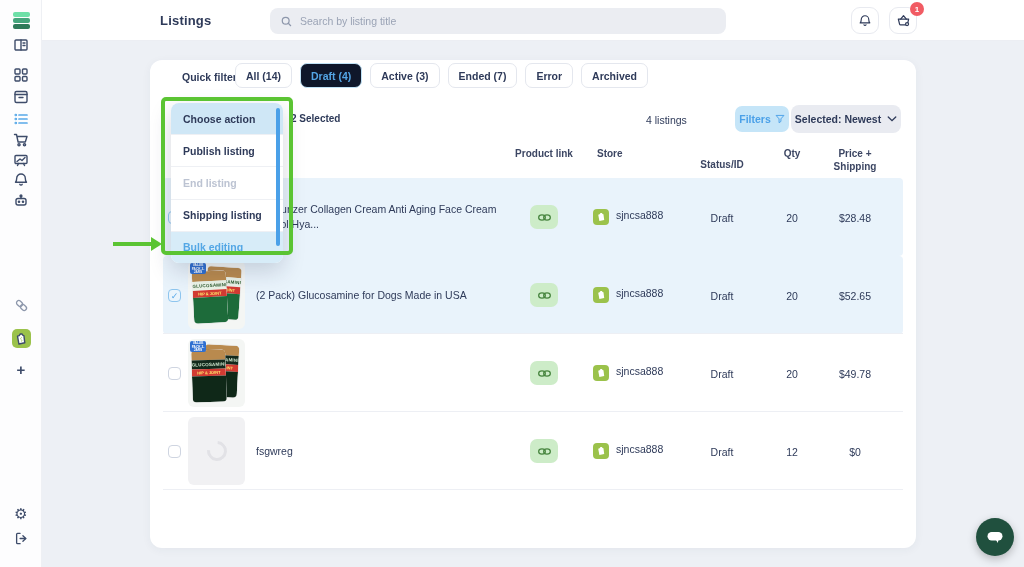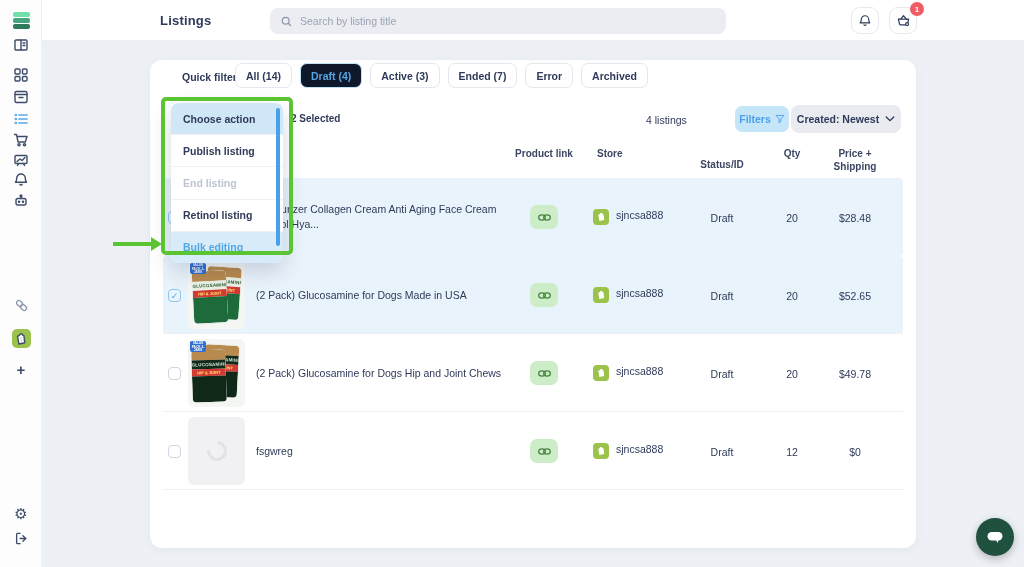--- a/index.html
+++ b/index.html
@@ -263,21 +263,21 @@
 
   <div id="selected-count">2 Selected</div>
   <div id="listings-count">4 listings</div>
   <div id="filters-btn">
     <span>Filters</span>
     <svg width="10" height="10" viewBox="0 0 14 14">
         <path d="M1.5 2h11l-4.2 4.8v3.6l-2.6 1.8V6.8z"></path>
       </svg>
   </div>
   <div id="sort-btn">
-    <span>Created: Newest</span>
+    <span>Selected: Newest</span>
     <svg width="10" height="8" viewBox="0 0 12 8">
         <polyline points="1.5,1.5 6,6 10.5,1.5"></polyline>
       </svg>
   </div>
 
   <div class="th center" style="left:394px;">Product link</div>
   <div class="th" style="left:447px;">Store</div>
   <div class="th center" style="left:572px;margin-top:11px;">Status/ID</div>
   <div class="th center" style="left:642px;">Qty</div>
   <div class="th center" id="th-price" style="left:705px;">Price + Shipping</div>
@@ -352,21 +352,20 @@
           <div class="band-red">HIP &amp; JOINT</div>
           <div class="band-grn" style="background:#0f2818;"></div>
         </div>
       <div class="bottle dark" style="left:4px;top:11px;transform:rotate(-2deg);">
           <div class="chews"></div>
           <div class="band-name">GLUCOSAMINE</div>
           <div class="band-red">HIP &amp; JOINT</div>
           <div class="band-grn" style="background:#0f2818;"></div>
         </div>
     </div>
-    <div class="title">(2 Pack) Glucosamine for Dogs Hip and Joint Chews</div>
     <div class="link-chip">
       <svg width="15" height="11" viewBox="0 0 18 12">
           <ellipse cx="6" cy="6" rx="4" ry="3.2"></ellipse>
           <ellipse cx="12" cy="6" rx="4" ry="3.2"></ellipse>
         </svg>
     </div>
     <div class="store-cell">
       <div class="shop-ico">
           <svg width="9" height="10" viewBox="0 0 11 12">
             <path d="M3.2 2.6 4.3 1h1.8l.6 1.2 1.2.4.9 7.2-5.9 1.2L1.5 3.2z" fill="#fff"></path>
@@ -404,21 +403,21 @@
     <div class="qty">12</div>
     <div class="price">$0</div>
     <div class="divider"></div>
   </div>
 </div>
 
 <div id="action-menu">
   <div class="menu-item">Choose action</div>
   <div class="menu-item">Publish listing</div>
   <div class="menu-item disabled">End listing</div>
-  <div class="menu-item">Retinol listing</div>
+  <div class="menu-item">Shipping listing</div>
   <div class="menu-item highlighted">Bulk editing</div>
   <div id="menu-scrollbar"></div>
 </div>
 <div id="annot-box"></div>
 <div id="annot-arrow">
   <div class="shaft"></div>
     <div class="head"></div>
 </div>
 
 <div id="chat-btn">

